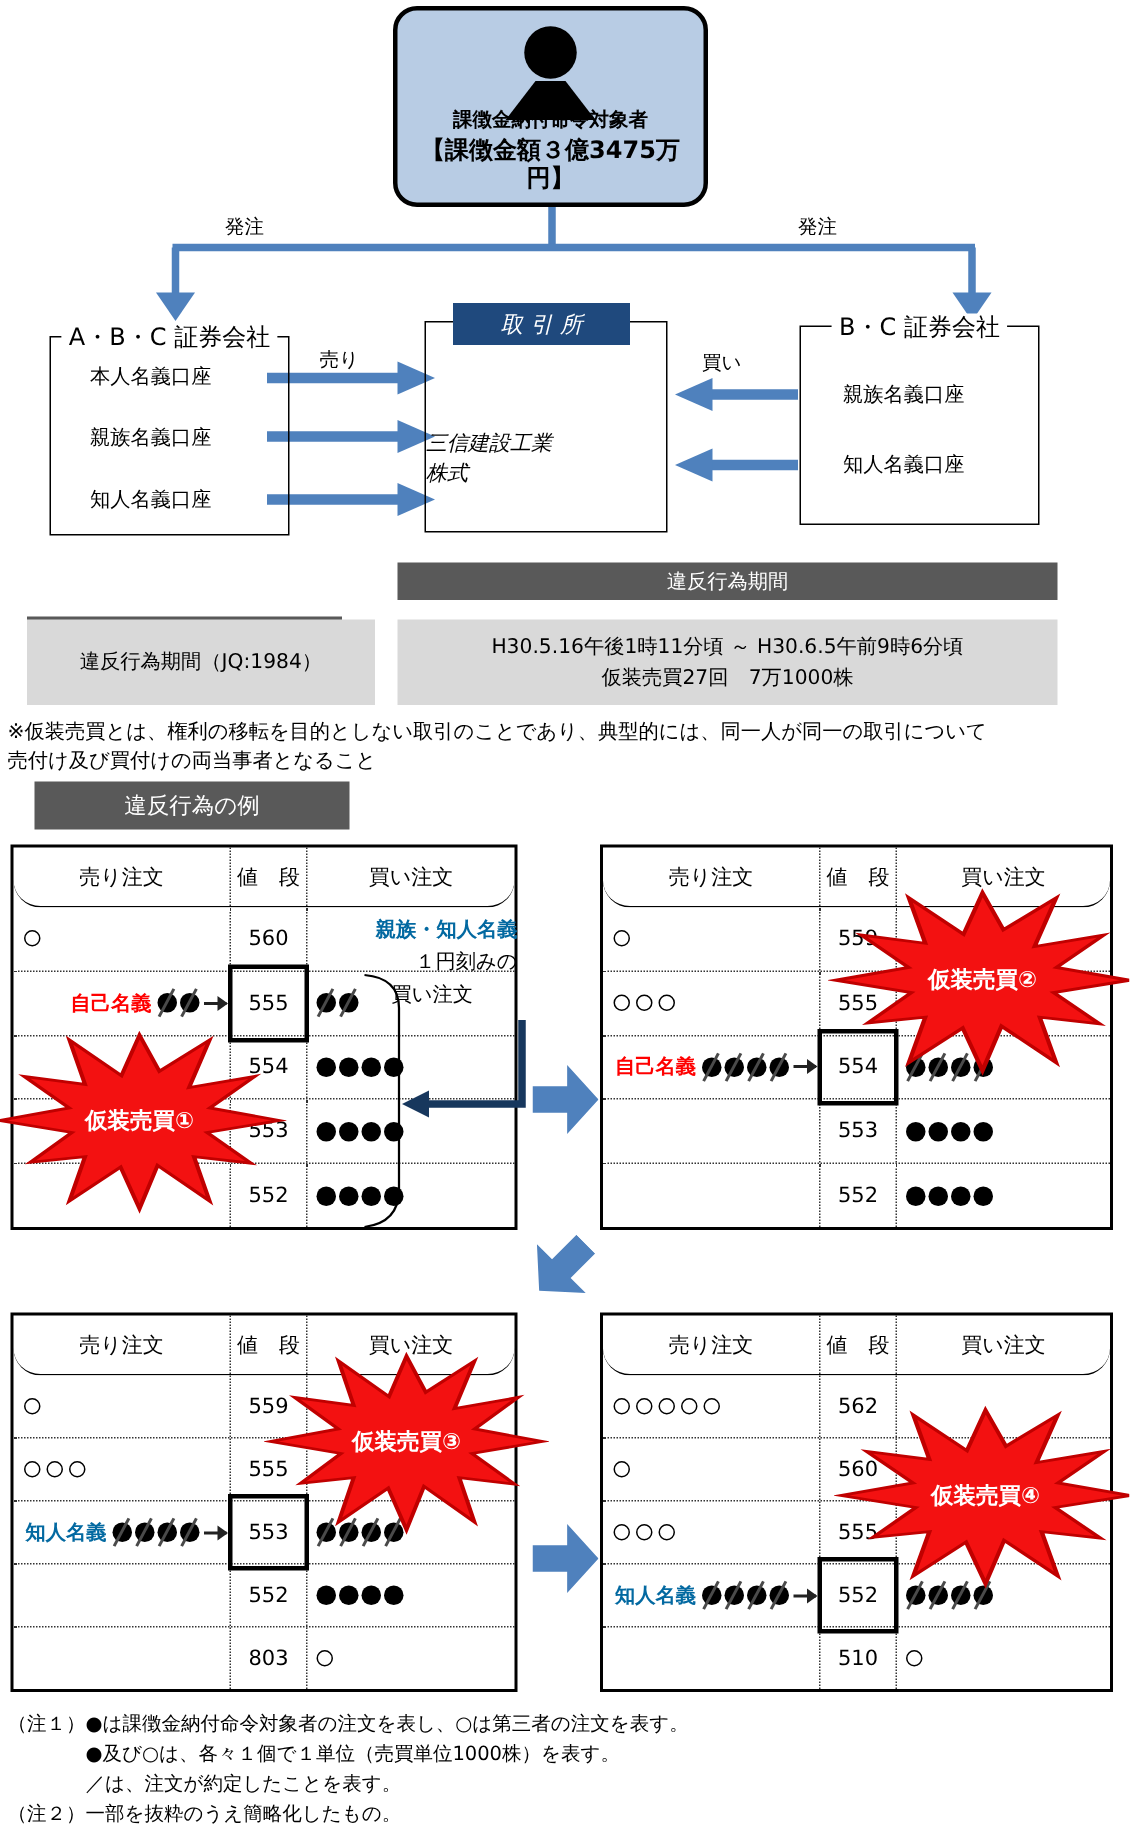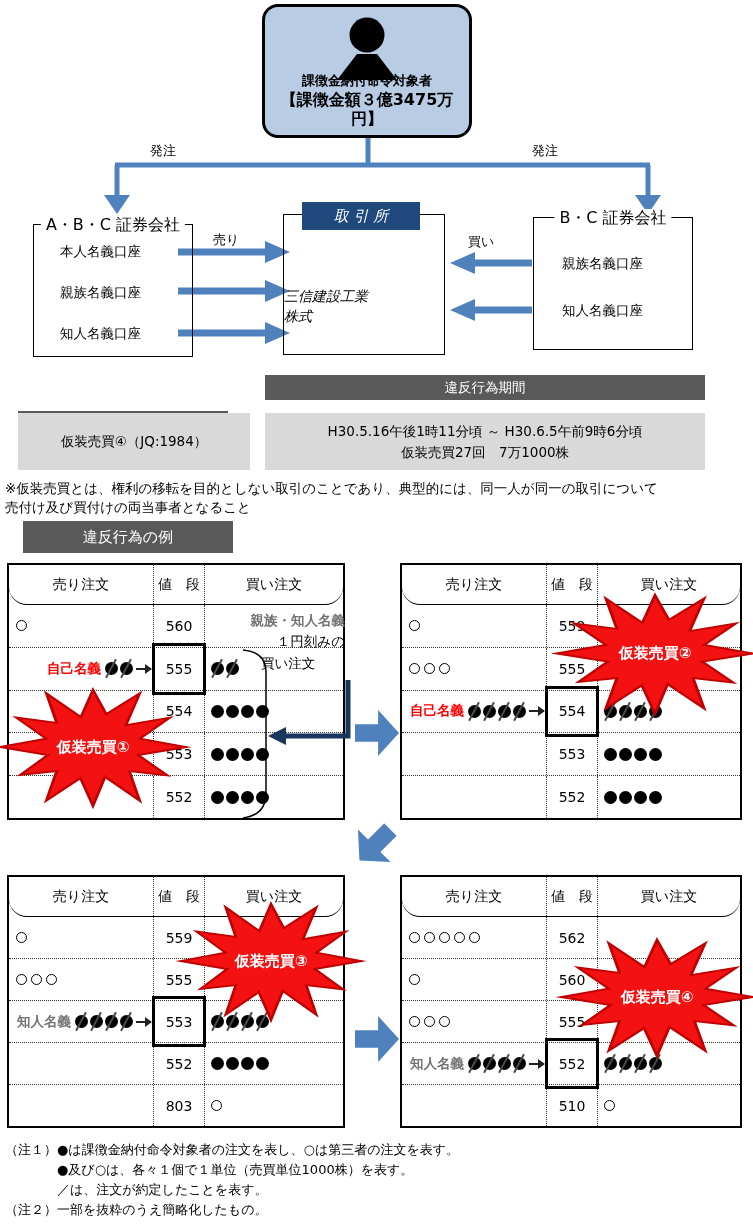--- a/index.html
+++ b/index.html
@@ -69,21 +69,21 @@
     width:2px; height:21px; background:#4a4a4a; transform:rotate(28deg); }
   .ring { width:11px; height:11px; border-radius:50%; border:1.5px solid #000;
     background:#fff; display:inline-block; margin-right:4px; flex:none; }
   .mk-arrow { width:15px; height:2px; background:#222; position:relative;
     margin-left:1px; flex:none; }
   .mk-arrow::after { content:""; position:absolute; right:-1px; top:-4px;
     border-left:7px solid #222; border-top:5px solid transparent;
     border-bottom:5px solid transparent; }
   .rlabel { font-size:13.5px; font-weight:bold; margin-right:4px; white-space:nowrap; }
   .red { color:#ff0000; }
-  .navy { color:#737373; }
+  .navy { color:#0369a1; }
 
   
   .starburst { position:absolute; display:flex; align-items:center; justify-content:center;
     z-index:8; }
   .starburst svg { position:absolute; left:0; top:0; width:100%; height:100%; }
   .star-label { position:relative; color:#fff; font-weight:bold; font-size:15px;
     white-space:nowrap; z-index:1; }
   .blockarrow { position:absolute; z-index:6; }
   .ann { position:absolute; z-index:9; font-size:13.5px; white-space:nowrap; line-height:18px; }
   .notes { position:absolute; left:5px; top:1140px; width:745px; font-size:13px;
@@ -158,21 +158,21 @@
     <span class="acct" style="left:28px; top:37px;">親族名義口座</span>
     <span class="acct" style="left:28px; top:84px;">知人名義口座</span>
   </div>
 
   <span class="flow-label" style="left:213px; top:231px;">売り</span>
   <span class="flow-label" style="left:468px; top:233px;">買い</span>
 
   <div class="band-head" style="left:18px; top:375px; width:210px; height:25px;margin-top:36px;">銘柄</div>
   <div class="band-head" style="left:265px; top:375px; width:440px; height:25px;">違反行為期間</div>
   <div class="band-value" style="left:18px; top:413px; width:232px; height:57px;">
-    <div>仮装売買④（JQ:1984）</div>
+    <div>違反行為期間（JQ:1984）</div>
   </div>
   <div class="band-value" style="left:265px; top:413px; width:440px; height:57px;">
     <div>H30.5.16午後1時11分頃 ～ H30.6.5午前9時6分頃</div>
     <div>仮装売買27回　7万1000株</div>
   </div>
 
   <div class="def-text">
     <div>※仮装売買とは、権利の移転を目的としない取引のことであり、典型的には、同一人が同一の取引について</div>
     <div>売付け及び買付けの両当事者となること</div>
   </div>

